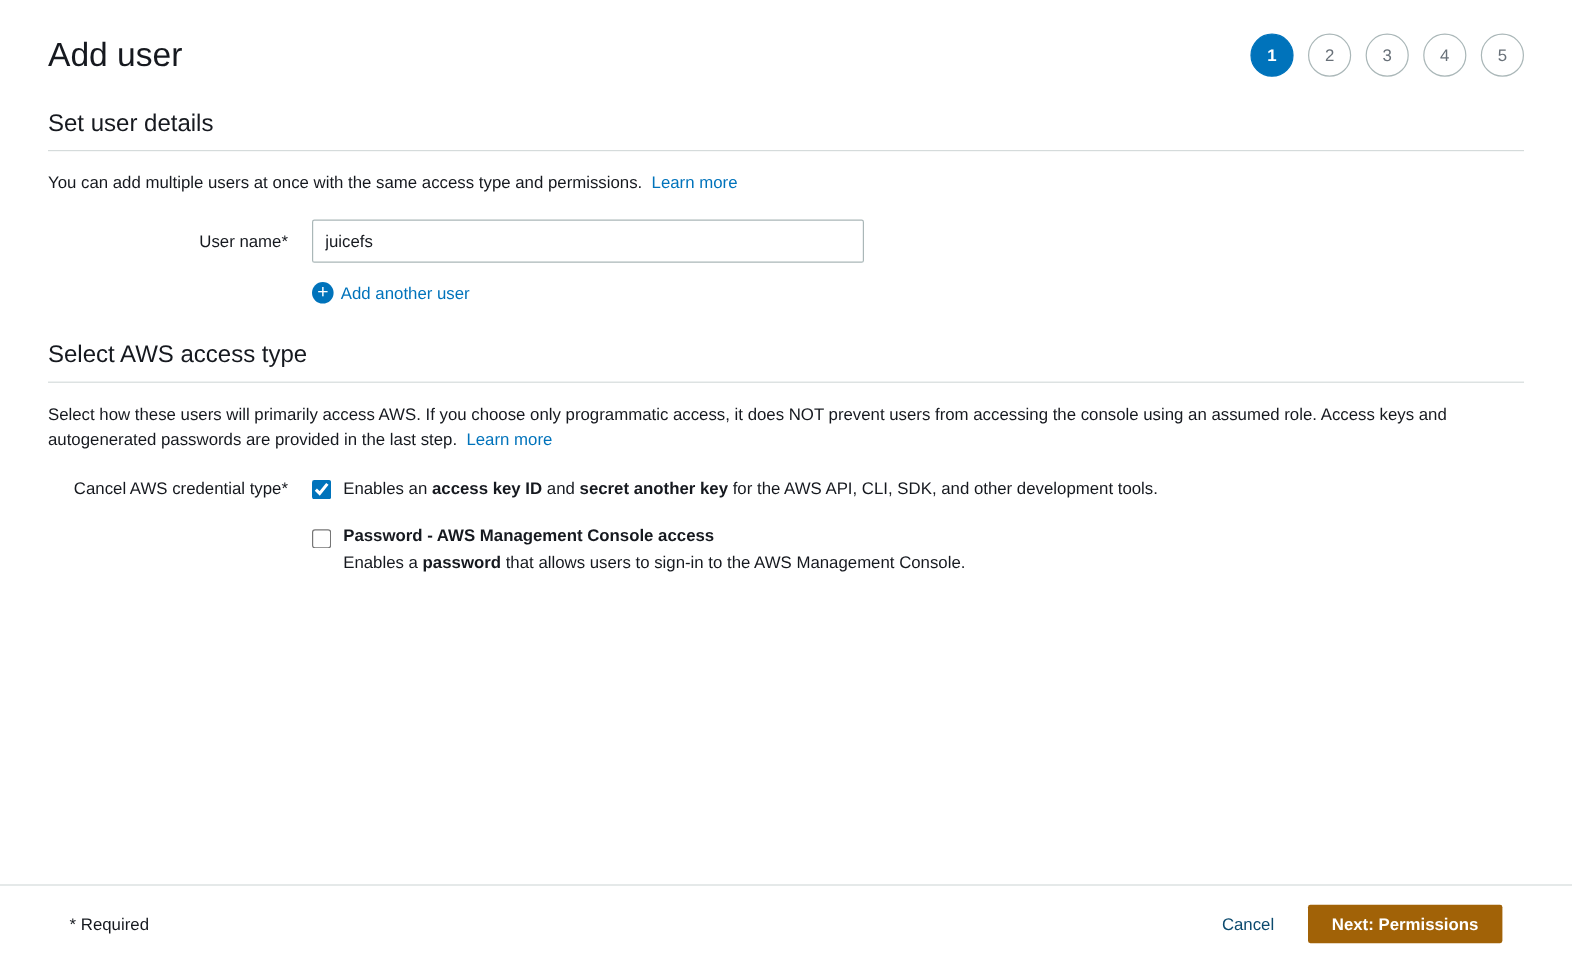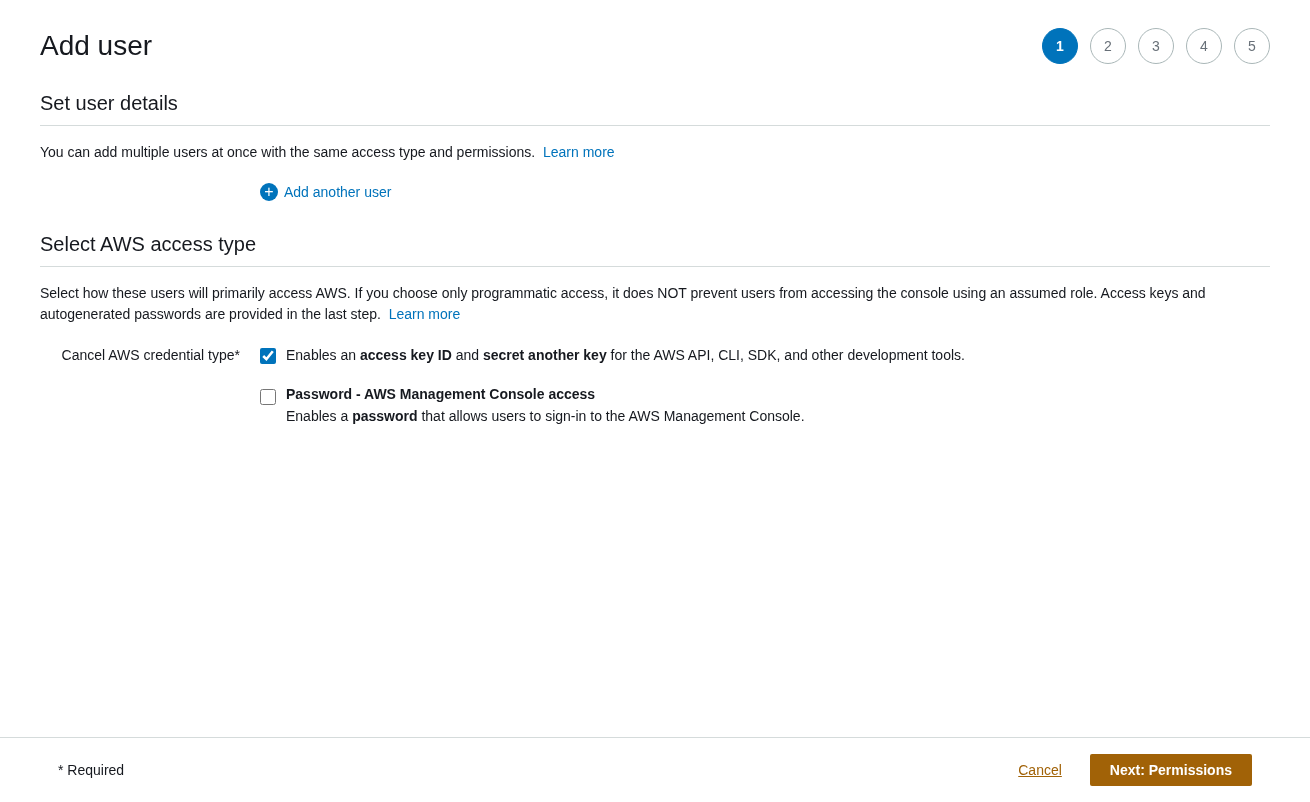--- a/index.html
+++ b/index.html
@@ -229,25 +229,24 @@
 
     .footer-actions {
       display: flex;
       gap: 12px;
       align-items: center;
     }
 
     .btn-cancel {
       background: none;
       border: none;
-      color: #a16207;
+      color: #0c4a6e;
       font-size: 14px;
       cursor: pointer;
       padding: 8px 16px;
-      text-decoration: underline;
     }
 
     .btn-next {
       background: #a16207;
       color: #fff;
       border: none;
       border-radius: 2px;
       padding: 8px 20px;
       font-size: 14px;
       font-weight: 700;
@@ -281,20 +280,24 @@
   </div>
 
   <div class="section">
     <h2 class="section-title">Set user details</h2>
     <hr class="section-divider">
     <p class="section-desc">
       <span>You can add multiple users at once with the same access type and permissions.</span>
       &nbsp;<a class="learn-more">Learn more</a>
     </p>
 
+    <div class="form-row">
+      <label class="form-label">User name*</label>
+      <input class="form-input" type="text" value="juicefs" style="">
+    </div>
 
     <div class="add-user-row">
       <button class="add-user-btn">
         <span class="add-icon">+</span>
         <span>Add another user</span>
       </button>
     </div>
   </div>
 
   <div class="section">

